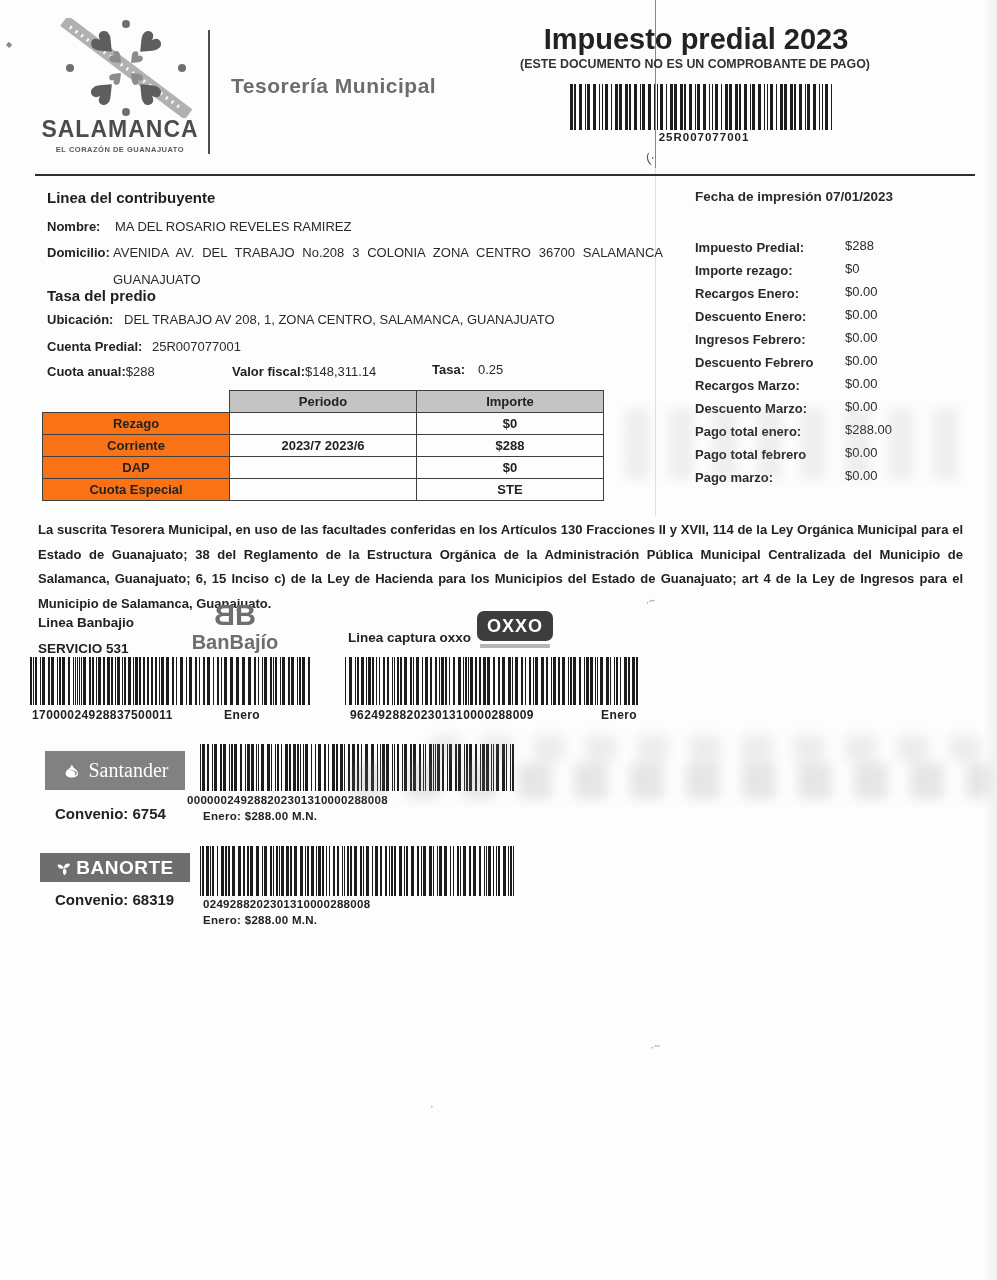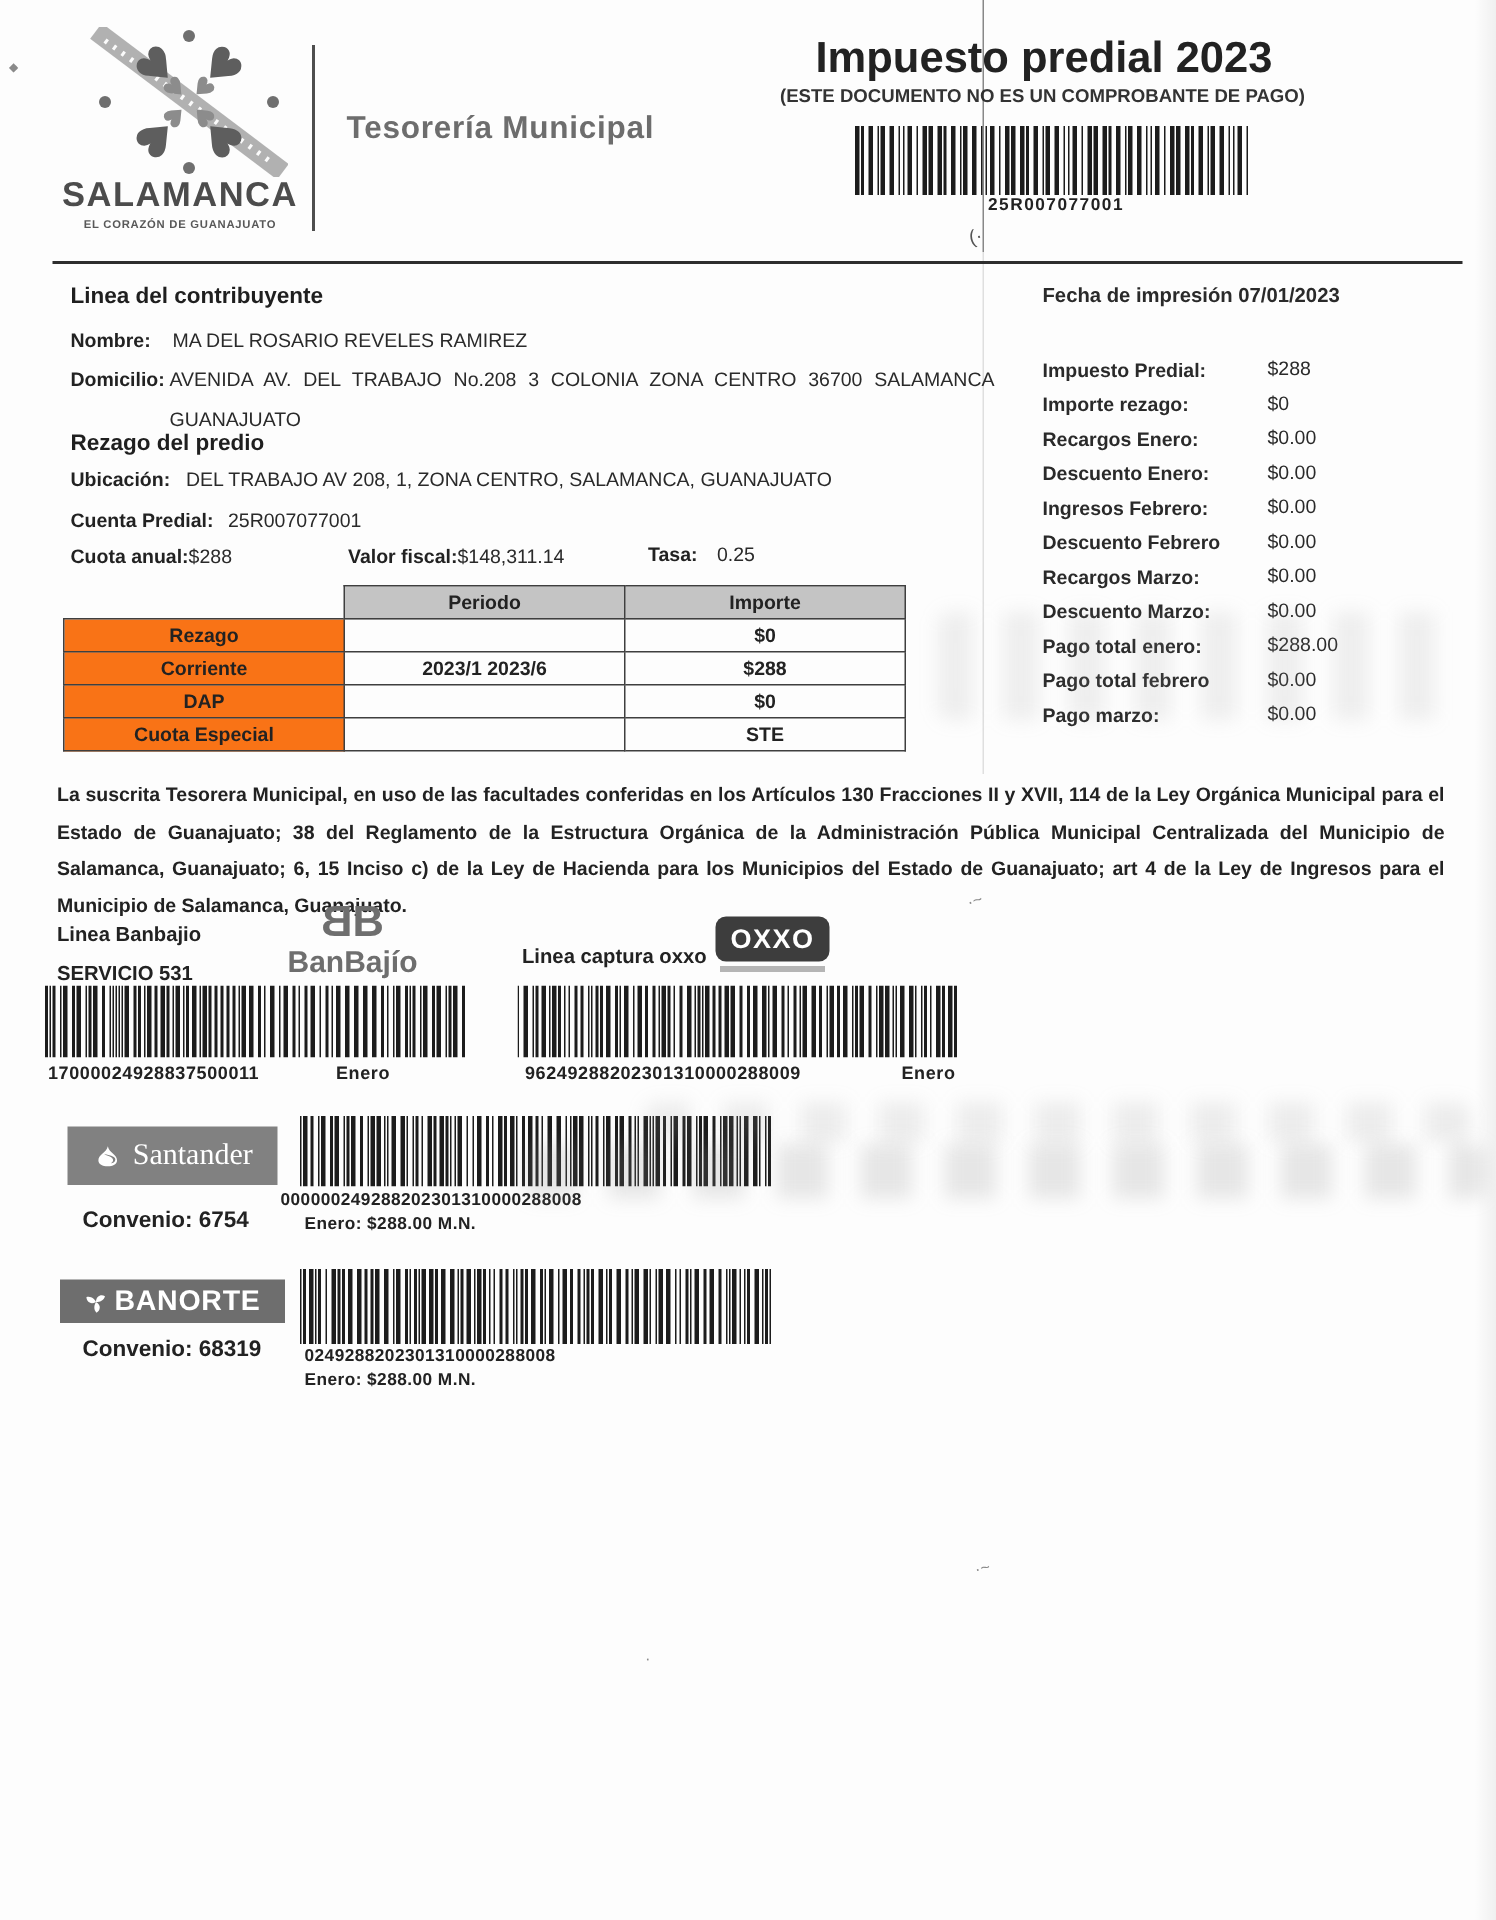--- a/index.html
+++ b/index.html
@@ -132,21 +132,21 @@
   <div class="fold2"></div>
   <div class="fold-tick">(·</div>
   <div class="rule"></div>
 
   <div class="abs sec-h" style="left:47px;top:189px">Linea del contribuyente</div>
   <div class="abs lab" style="left:47px;top:219px">Nombre:</div>
   <div class="abs val" style="left:115px;top:219px">MA DEL ROSARIO REVELES RAMIREZ</div>
   <div class="abs lab" style="left:47px;top:245px">Domicilio:</div>
   <div class="abs val just" style="left:113px;top:240px;width:550px">AVENIDA AV. DEL TRABAJO No.208 3 COLONIA ZONA CENTRO 36700 SALAMANCA GUANAJUATO</div>
 
-  <div class="abs sec-h" style="left:47px;top:287px">Rezago del predio</div>
+  <div class="abs sec-h" style="left:47px;top:287px">Tasa del predio</div>
   <div class="abs lab" style="left:47px;top:312px">Ubicación:</div>
   <div class="abs val" style="left:124px;top:312px">DEL TRABAJO AV 208, 1, ZONA CENTRO, SALAMANCA, GUANAJUATO</div>
   <div class="abs lab" style="left:47px;top:339px">Cuenta Predial:</div>
   <div class="abs val" style="left:152px;top:339px">25R007077001</div>
   <div class="abs" style="left:47px;top:362px">
     <span class="lab">Cuota anual:</span><span class="val">$288</span>
   </div>
   <div class="abs" style="left:232px;top:362px">
     <span class="lab">Valor fiscal:</span><span class="val">$148,311.14</span>
   </div>
@@ -161,21 +161,21 @@
         <th class="hd">Periodo</th>
         <th class="hd">Importe</th>
       </tr>
       <tr>
         <td class="lblcell">Rezago</td>
         <td></td>
         <td>$0</td>
       </tr>
       <tr>
         <td class="lblcell">Corriente</td>
-        <td>2023/1 2023/6</td>
+        <td>2023/7 2023/6</td>
         <td>$288</td>
       </tr>
       <tr>
         <td class="lblcell">DAP</td>
         <td></td>
         <td>$0</td>
       </tr>
       <tr>
         <td class="lblcell">Cuota Especial</td>
         <td></td>

